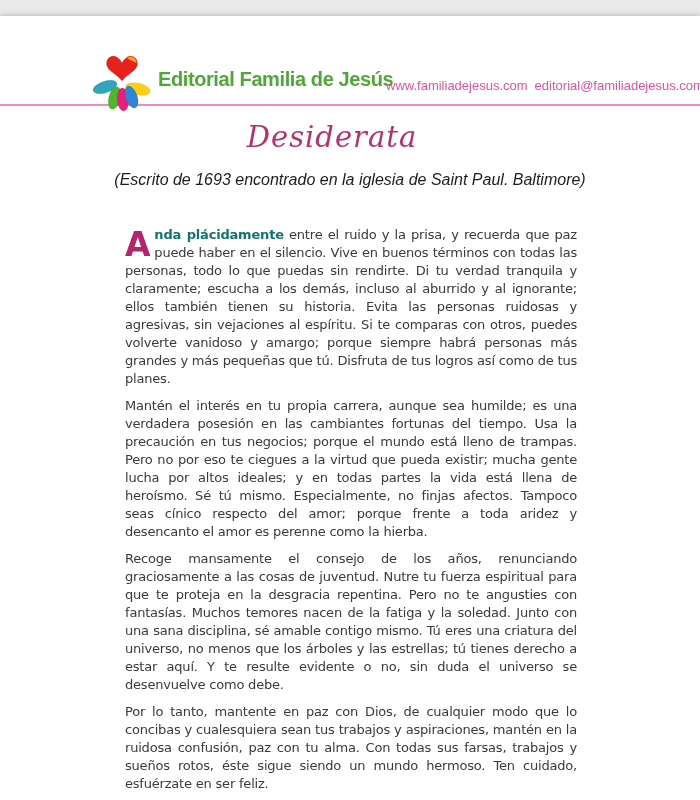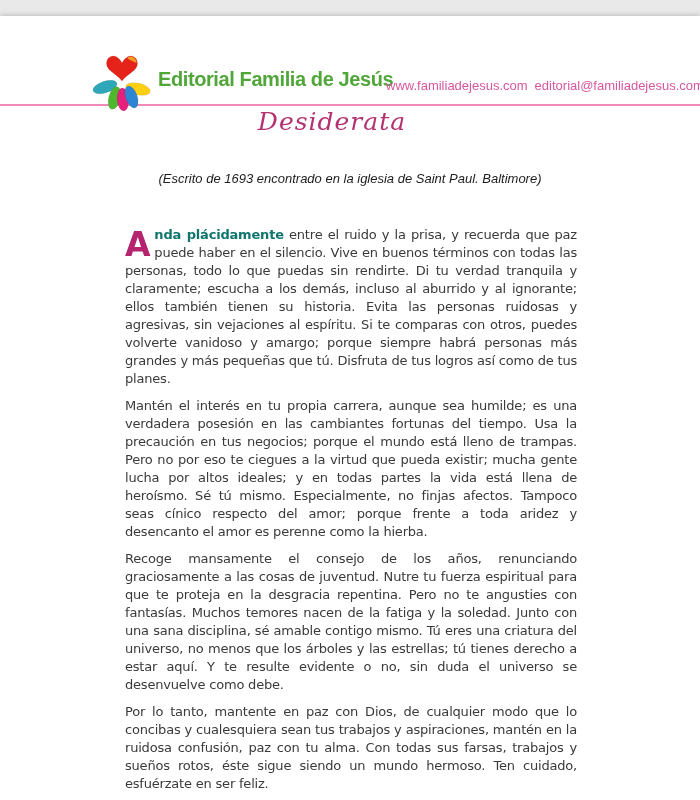--- a/index.html
+++ b/index.html
@@ -25,31 +25,31 @@
     font-family:"Liberation Sans", sans-serif;
     font-size:13px;color:#d8569f;white-space:nowrap;
   }
   .contact span{margin-right:7px;}
   .divider{
     position:absolute;left:0;top:88px;width:700px;height:2px;
     background:#f08cba;z-index:1;
   }
   
   .doc-title{
-    position:absolute;left:0;top:91px;width:664px;
+    position:absolute;left:0;top:104px;width:664px;
     text-align:center;
     font-family:"DejaVu Serif", serif;font-style:italic;
-    font-size:25px;letter-spacing:1px;
+    font-size:29px;letter-spacing:1px;
     color:#b23370;
   }
   .doc-subtitle{
     position:absolute;left:0;top:155px;width:700px;
     text-align:center;
     font-family:"Liberation Sans", sans-serif;font-style:italic;
-    font-size:13px;color:#1d1d1d;
+    font-size:16px;color:#1d1d1d;
   }
   
   .content{
     position:absolute;left:125px;top:210px;width:452px;
     font-size:13px;line-height:18px;letter-spacing:-0.2px;
     color:#3a3a3a;
     text-align:justify;
   }
   .content p{margin:0 0 9px 0;}
   .dropcap{

